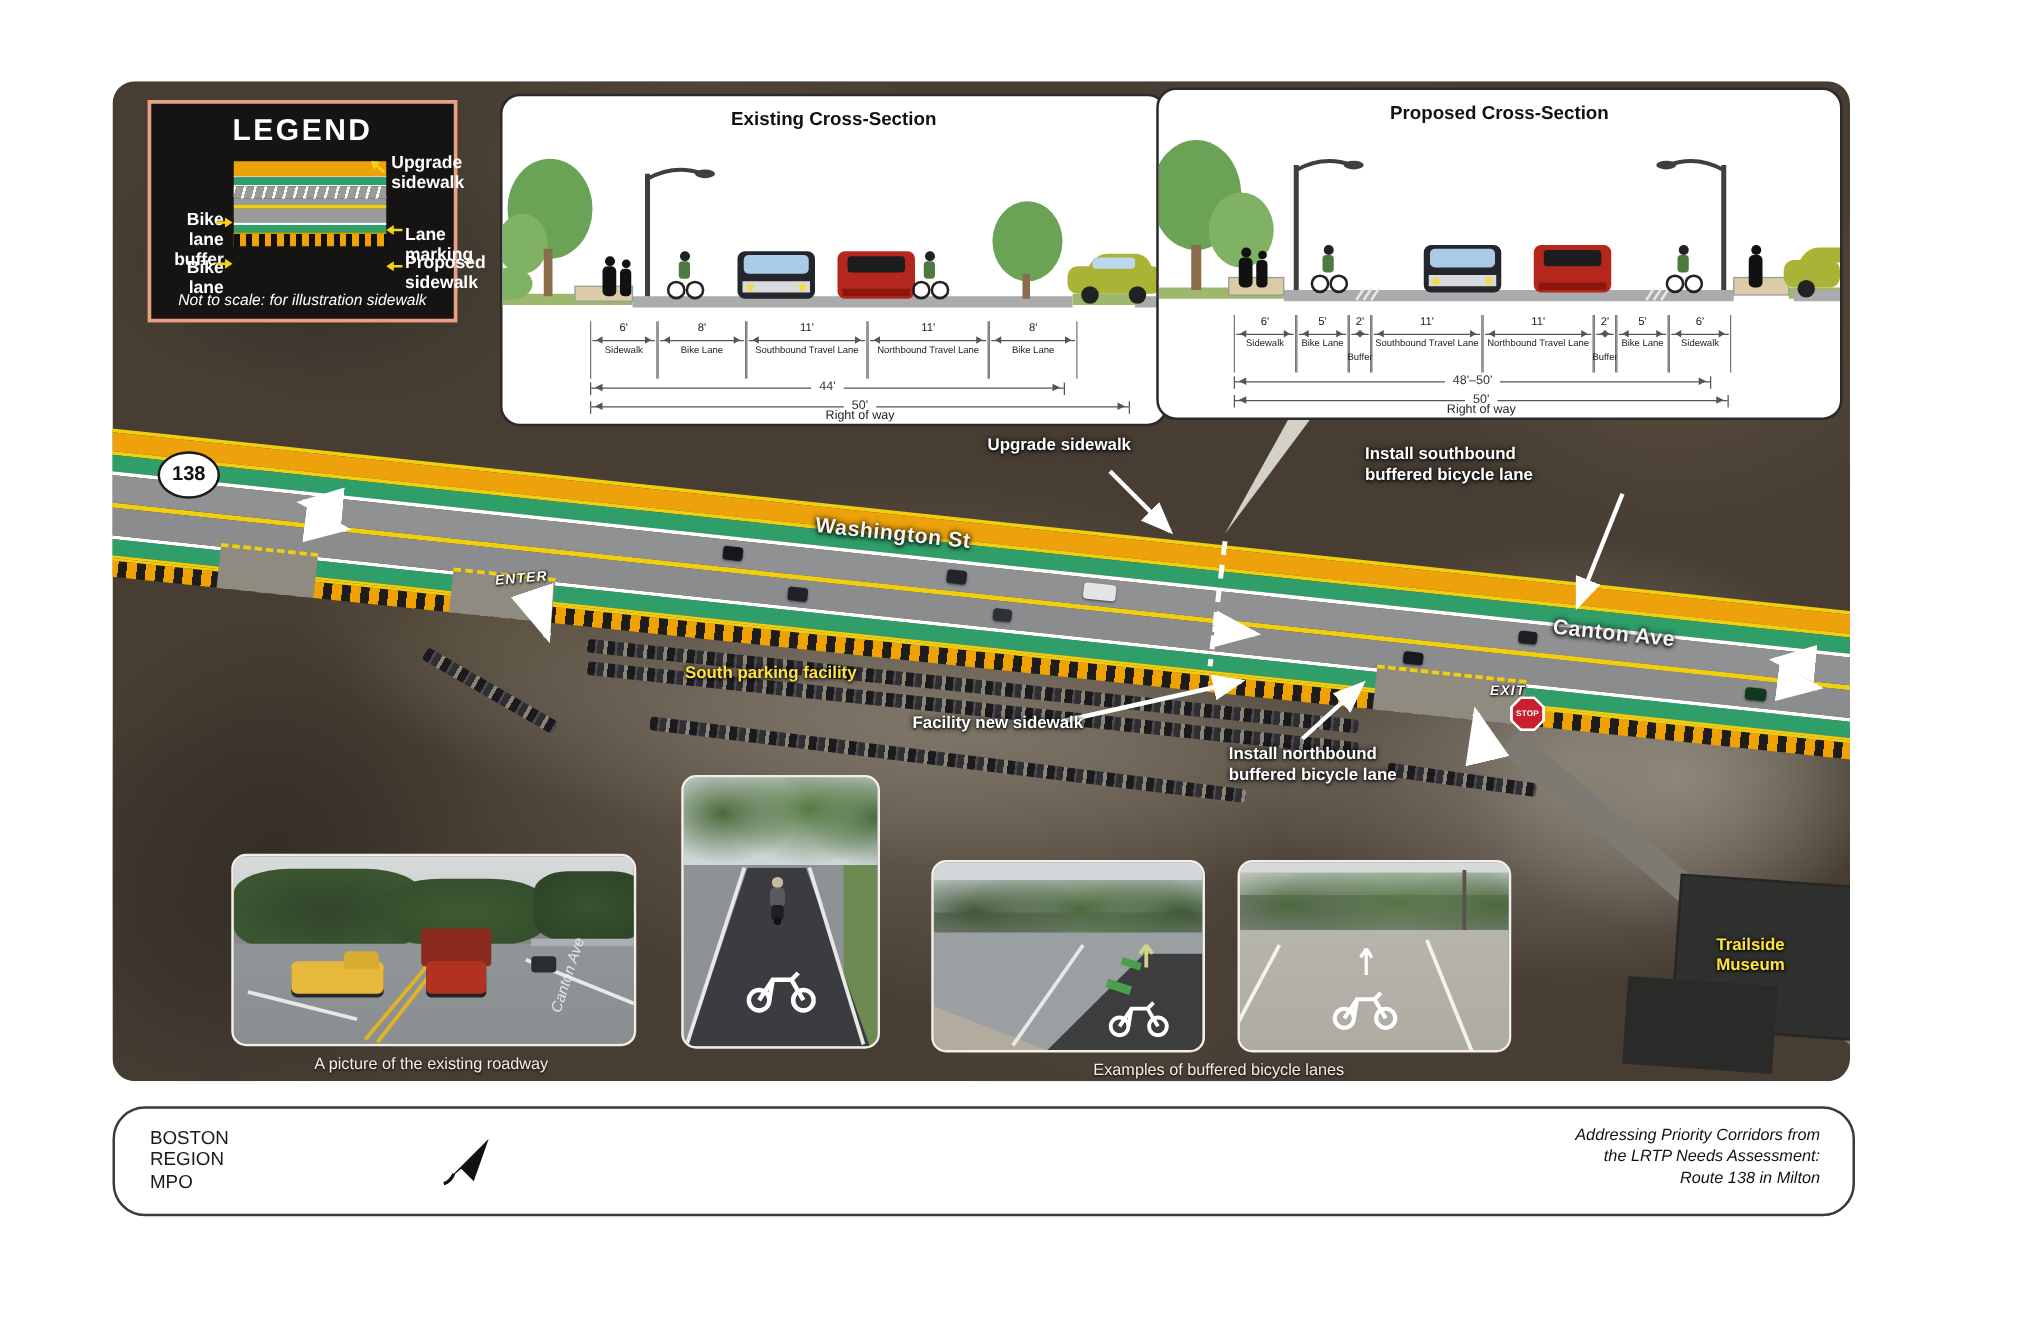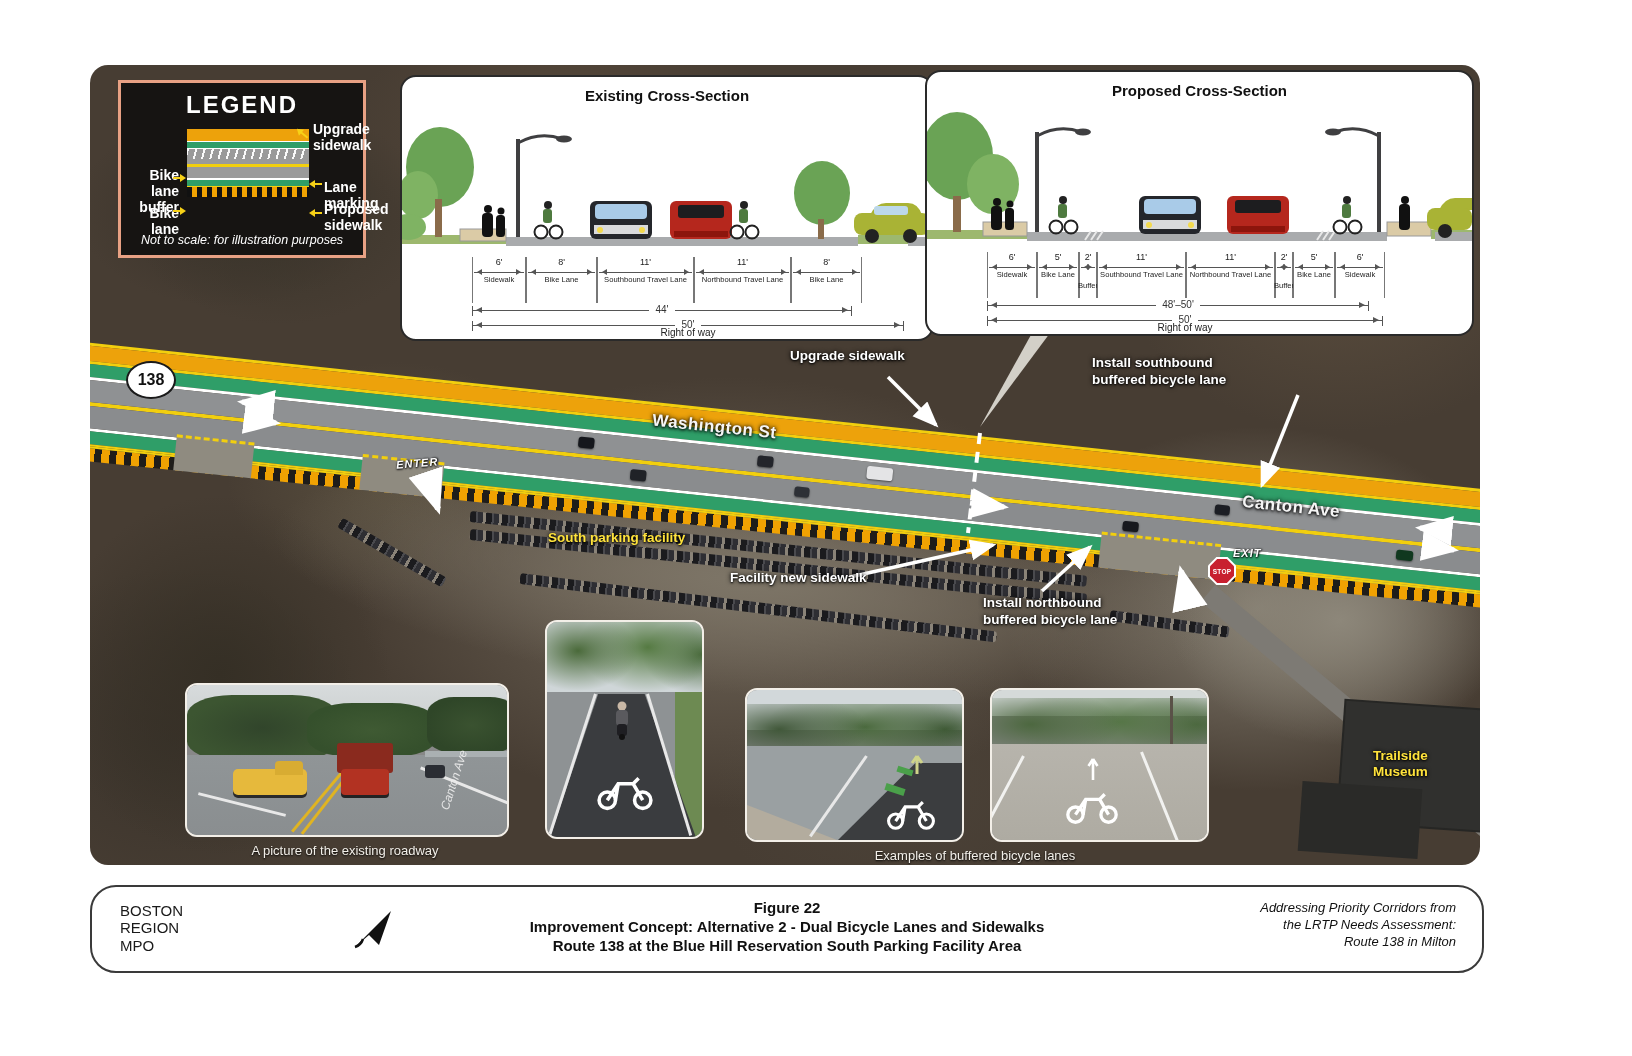--- a/index.html
+++ b/index.html
@@ -162,21 +162,21 @@
     <div class="abs ann" style="left:700px;top:283px;">Upgrade sidewalk</div>
     <div class="abs ann pre" style="left:1002px;top:290px;">Install southbound
 buffered bicycle lane</div>
     <div class="abs ylab" style="left:458px;top:465px;">South parking facility</div>
     <div class="abs ann" style="left:640px;top:505px;">Facility new sidewalk</div>
     <div class="abs ann pre" style="left:893px;top:530px;">Install northbound
 buffered bicycle lane</div>
     <div class="abs ylab pre" style="left:1283px;top:683px;">Trailside
 Museum</div>
     <div class="abs signtxt" style="left:306px;top:392px;transform:rotate(-5deg);">ENTER</div>
-    <div class="abs signtxt" style="left:1123px;top:482px;padding-left:20px;">EXIT</div>
+    <div class="abs signtxt" style="left:1082px;top:482px;padding-left:20px;">EXIT</div>
     <div class="abs oct-out" style="left:1118px;top:492px;">
       <div class="oct-in">
           <span>STOP</span>
         </div>
     </div>
 
     <div class="legend">
       <div class="ttl">LEGEND</div>
       <div class="lgbar">
         <div style="height:12px;background:#eda20b;"></div>
@@ -197,21 +197,21 @@
       <div class="lgl pre" style="left:8px;top:84px;width:50px;text-align:right;">Bike lane
 buffer</div>
       <div class="yar r" style="left:52px;top:94px;width:11px;"></div>
       <div class="lgl" style="left:203px;top:96px;">Lane marking</div>
       <div class="yar l" style="left:190px;top:100px;width:11px;"></div>
       <div class="lgl" style="left:8px;top:122px;width:50px;text-align:right;">Bike lane</div>
       <div class="yar r" style="left:52px;top:127px;width:11px;"></div>
       <div class="lgl pre" style="left:203px;top:118px;">Proposed
 sidewalk</div>
       <div class="yar l" style="left:190px;top:129px;width:11px;"></div>
-      <div class="lgnote">Not to scale: for illustration purposes</div>
+      <div class="lgnote">Not to scale: for illustration sidewalk</div>
     </div>
 
     <div class="xpanel" style="left:310px;top:10px;width:530px;height:262px;">
       <div class="ttl">Existing Cross-Section</div>
       <svg class="abs" style="left:0;top:32px;" width="530" height="142" viewBox="0 0 530 142">
         <rect x="0" y="126" width="104" height="9" fill="#9db86e"></rect>
         <rect x="456" y="126" width="50" height="9" fill="#9db86e"></rect>
         <rect x="104" y="128" width="352" height="9" fill="#a9abad"></rect>
         <rect x="506" y="128" width="24" height="9" fill="#a9abad"></rect>
         <rect x="58" y="120" width="46" height="12" fill="#dbcba6" stroke="#999" stroke-width="1"></rect>
@@ -498,23 +498,18 @@
   </div>
 
   <div class="footer">
     <div class="org pre">BOSTON
 REGION
 MPO</div>
     <svg class="abs" style="left:255px;top:16px;" width="50" height="50" viewBox="0 0 50 50">
       <path d="M8,44 L44,8 L32,42 L22,32 Z" fill="#111"></path>
       <path d="M8,44 q6,-2 8,-8" stroke="#111" stroke-width="2.5" fill="none"></path>
     </svg>
-    <div class="ctr">
-      <div>Figure 22</div>
-      <div>Improvement Concept: Alternative 2 - Dual Bicycle Lanes and Sidewalks</div>
-      <div>Route 138 at the Blue Hill Reservation South Parking Facility Area</div>
-    </div>
     <div class="rt pre">Addressing Priority Corridors from
 the LRTP Needs Assessment:
 Route 138 in Milton</div>
   </div>
 
 </div>
 
 </body></html>

